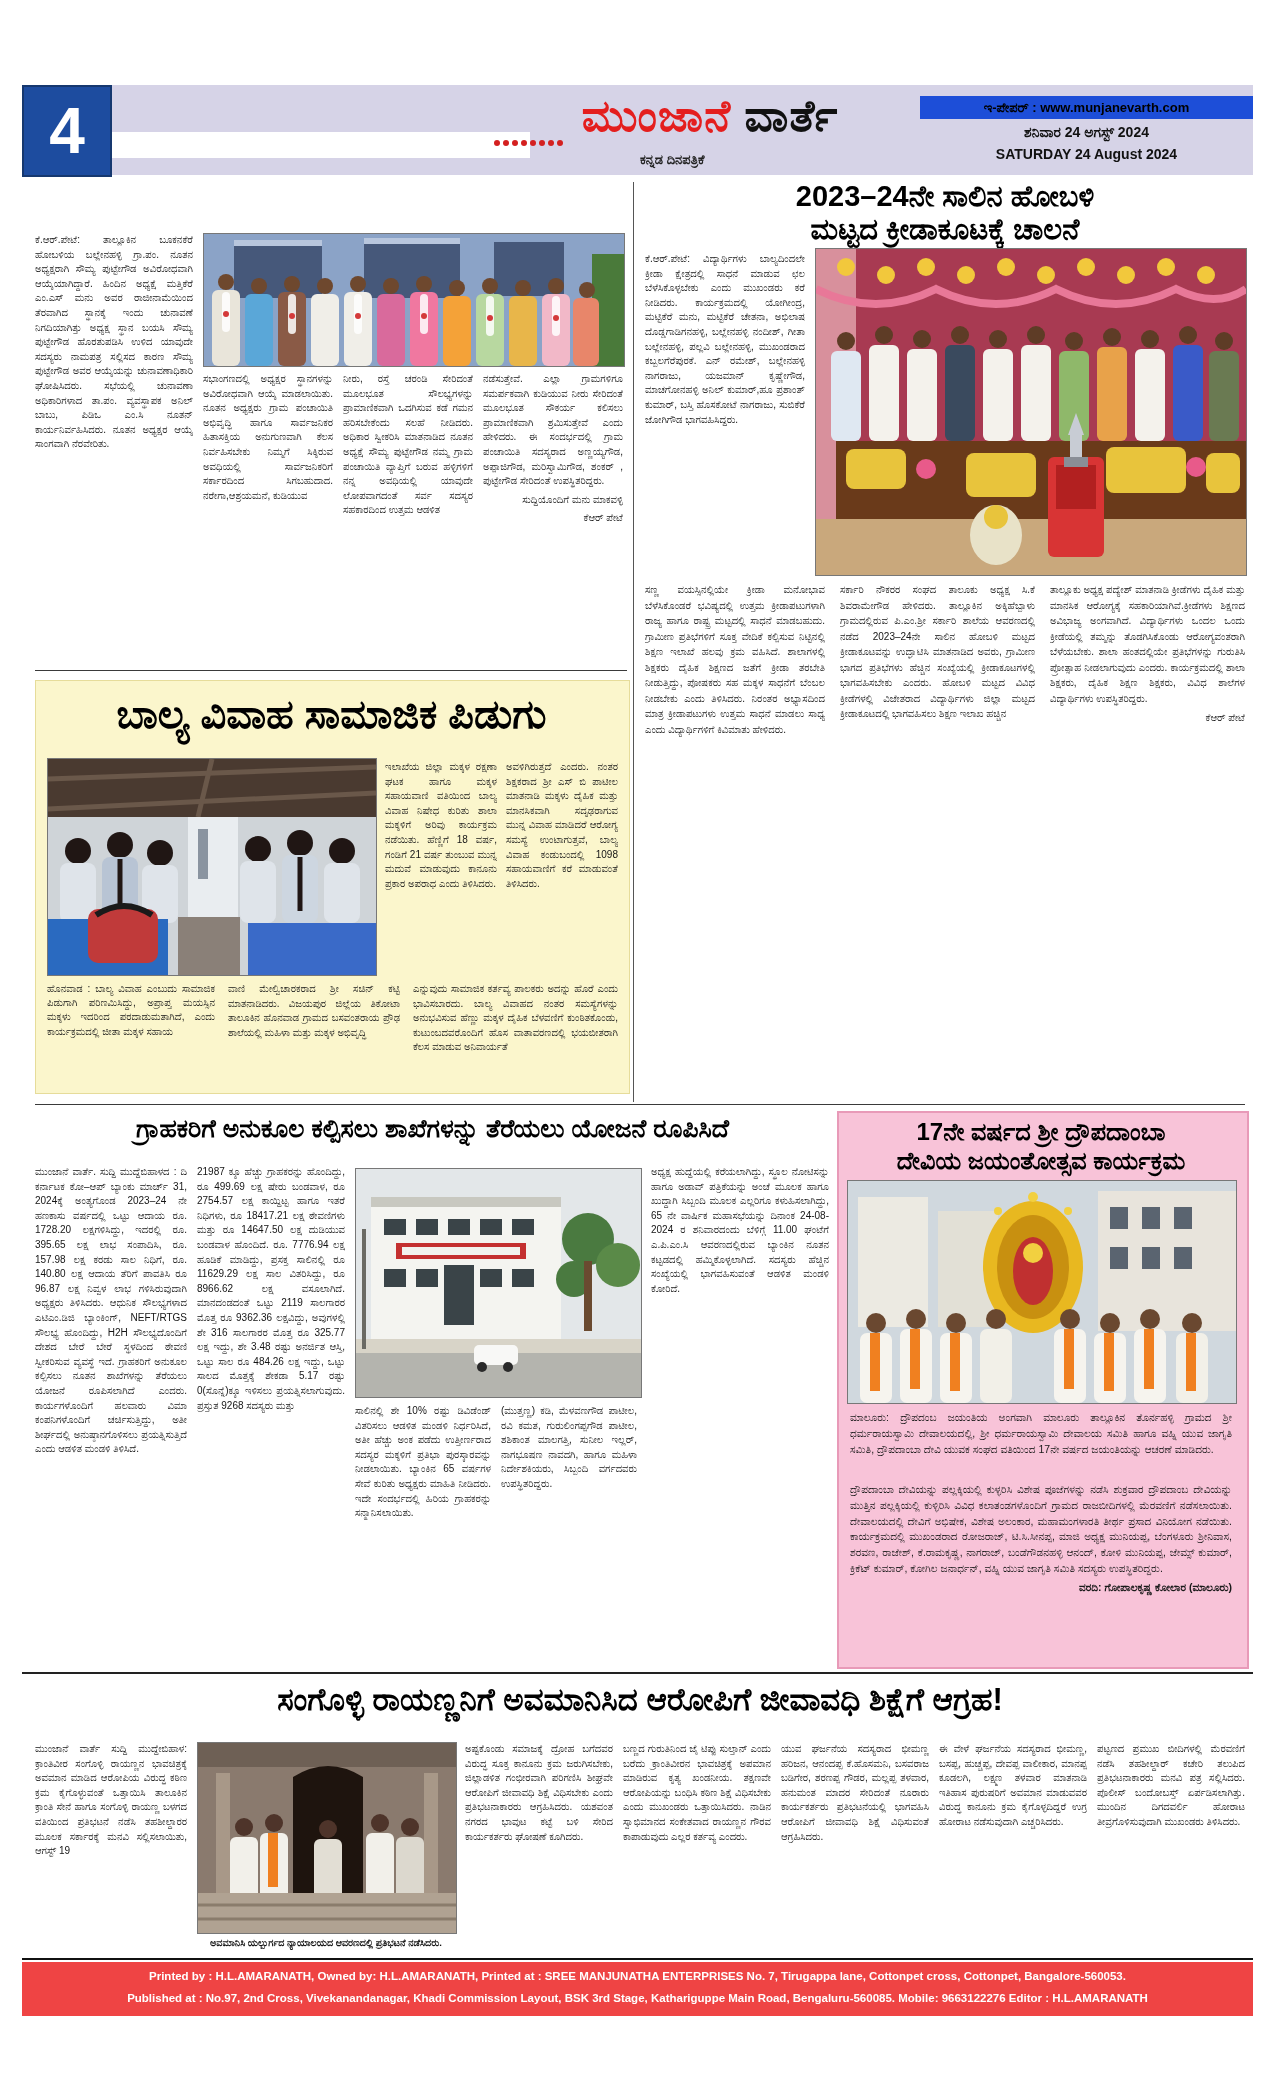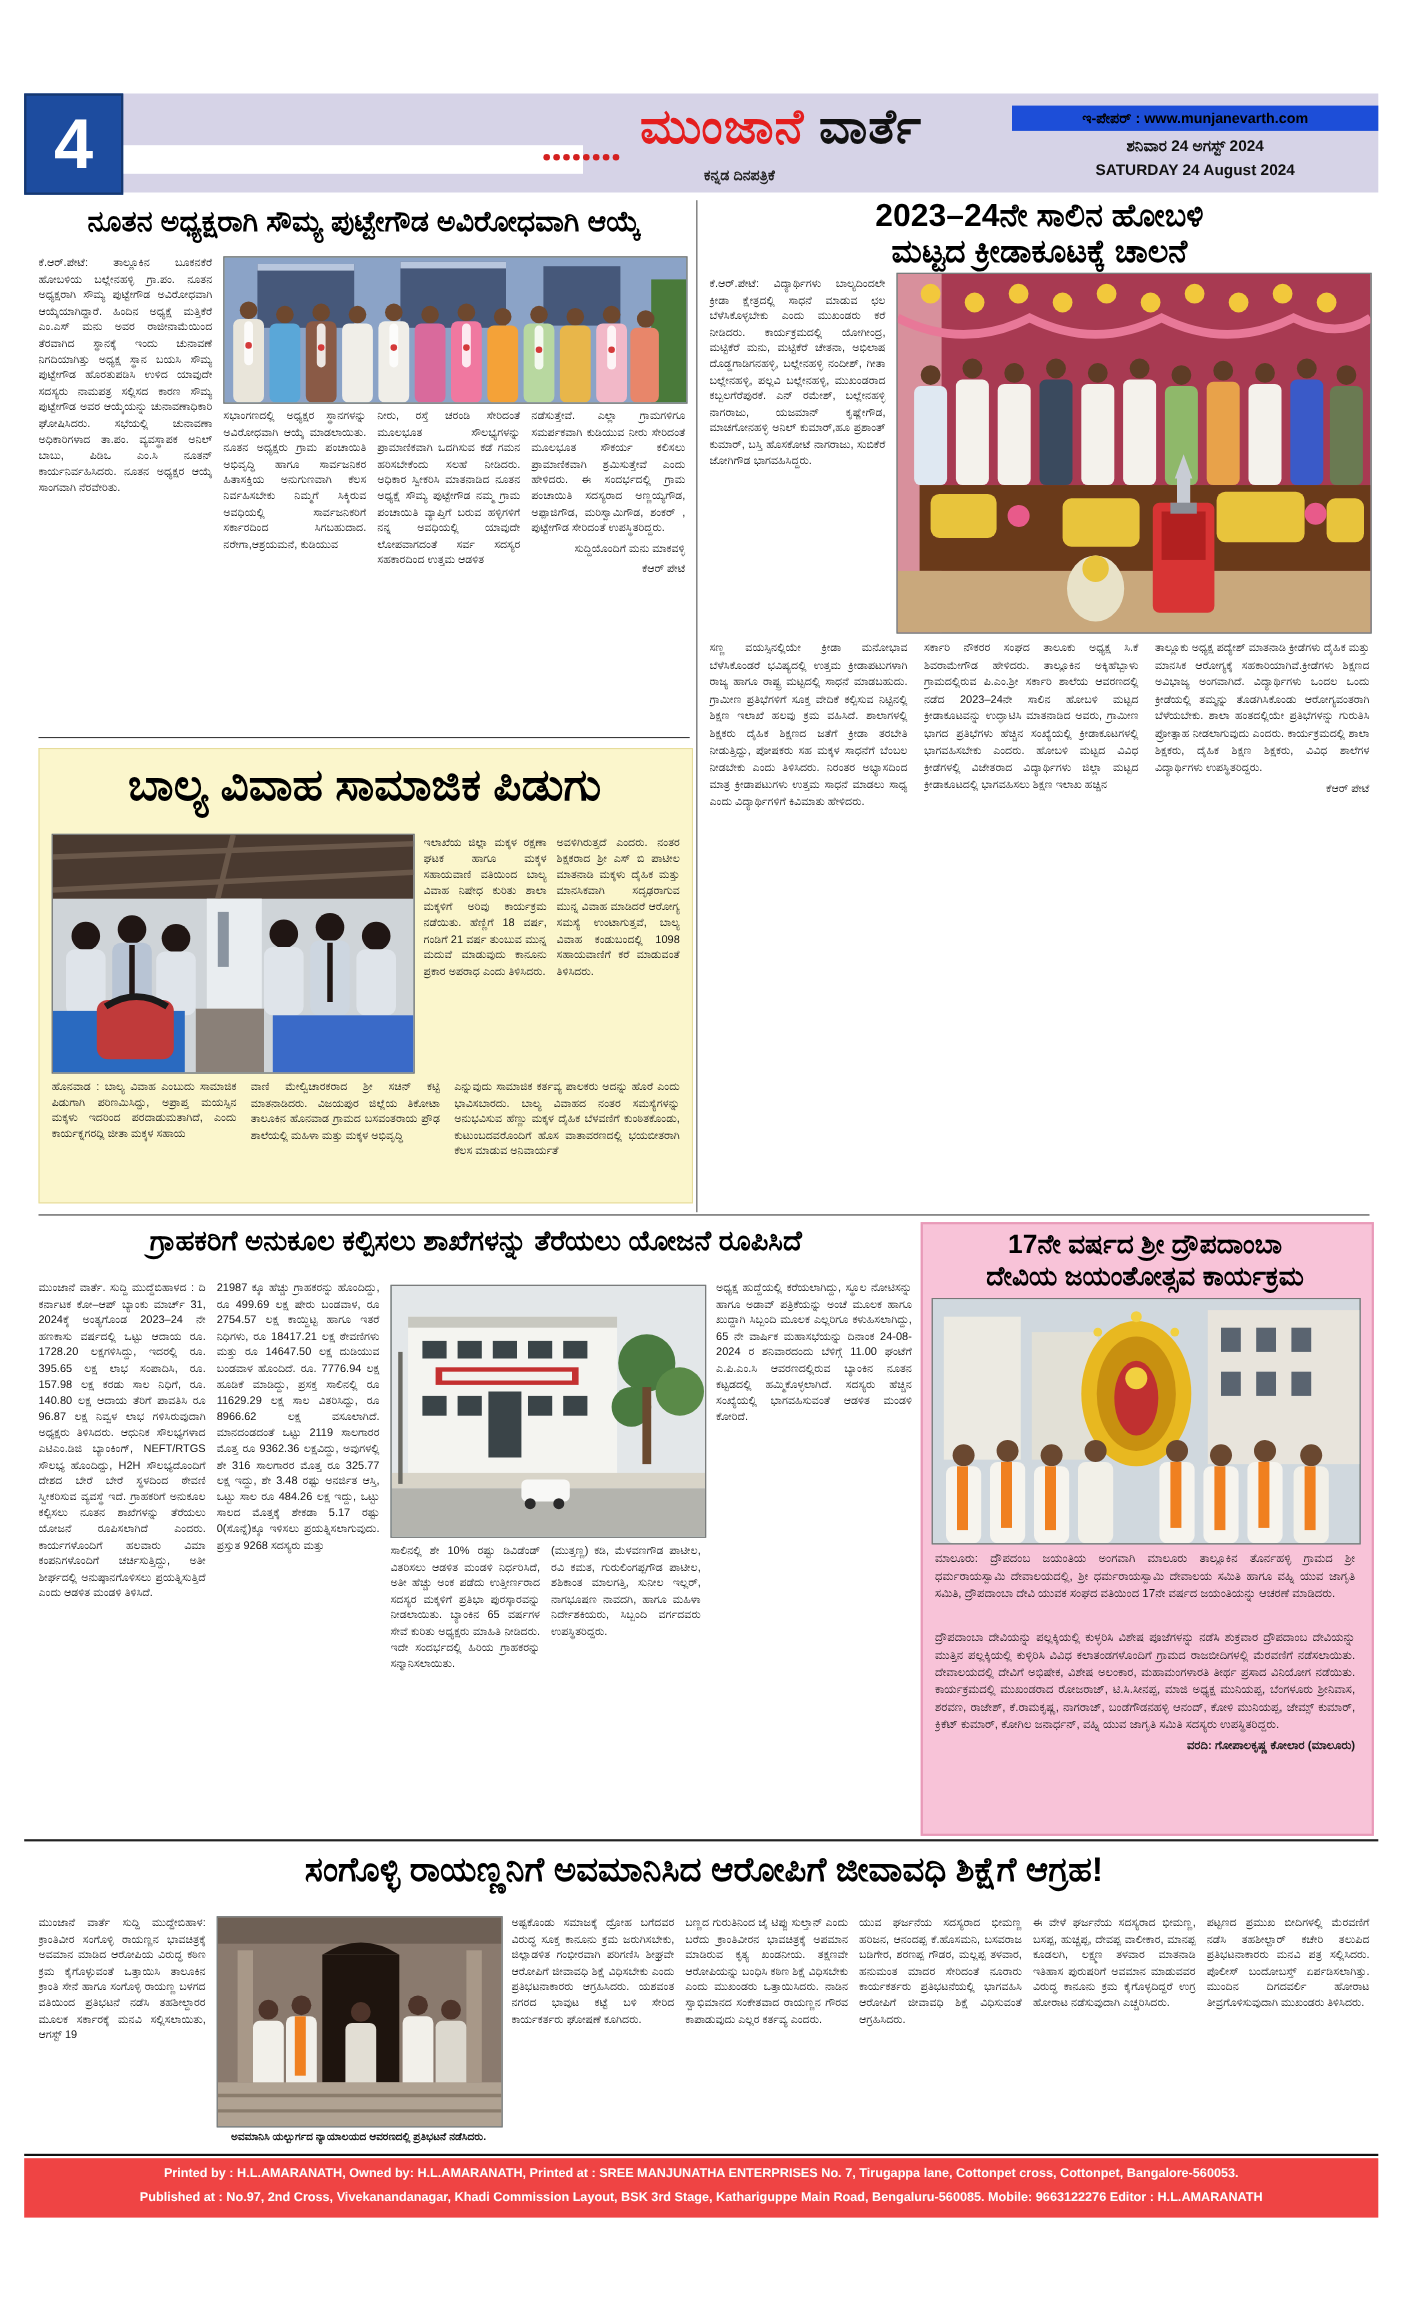--- a/index.html
+++ b/index.html
@@ -50,21 +50,20 @@
   </div>
   <div class="abs pagenum" style="left:22px;top:85px;width:86px;height:88px;">4</div>
   <div class="abs mast" style="left:500px;top:94px;width:420px;">
     <span class="red">ಮುಂಜಾನೆ</span><span> ವಾರ್ತೆ</span>
   </div>
   <div class="abs tagline" style="left:640px;top:152px;width:240px;">ಕನ್ನಡ ದಿನಪತ್ರಿಕೆ</div>
   <div class="abs epaper" style="left:920px;top:96px;width:333px;height:23px;">ಇ-ಪೇಪರ್ : www.munjanevarth.com</div>
   <div class="abs hdate" style="left:920px;top:124px;width:333px;">ಶನಿವಾರ 24 ಅಗಸ್ಟ್ 2024</div>
   <div class="abs hdate" style="left:920px;top:146px;width:333px;">SATURDAY 24 August 2024</div>
 
-  <div class="abs hl" style="left:35px;top:186px;width:592px;font-size:26px;">ನೂತನ ಅಧ್ಯಕ್ಷರಾಗಿ ಸೌಮ್ಯ ಪುಟ್ಟೇಗೌಡ ಅವಿರೋಧವಾಗಿ ಆಯ್ಕೆ</div>
   <div class="abs col" style="left:35px;top:233px;width:158px;height:432px;">ಕೆ.ಆರ್.ಪೇಟೆ: ತಾಲ್ಲೂಕಿನ ಬೂಕನಕೆರೆ ಹೋಬಳಿಯ ಬಲ್ಲೇನಹಳ್ಳಿ ಗ್ರಾ.ಪಂ. ನೂತನ ಅಧ್ಯಕ್ಷರಾಗಿ ಸೌಮ್ಯ ಪುಟ್ಟೇಗೌಡ ಅವಿರೋಧವಾಗಿ ಆಯ್ಕೆಯಾಗಿದ್ದಾರೆ. ಹಿಂದಿನ ಅಧ್ಯಕ್ಷೆ ಮತ್ತಿಕೆರೆ ಎಂ.ಎಸ್ ಮನು ಅವರ ರಾಜೀನಾಮೆಯಿಂದ ತೆರವಾಗಿದ ಸ್ಥಾನಕ್ಕೆ ಇಂದು ಚುನಾವಣೆ ನಿಗದಿಯಾಗಿತ್ತು ಅಧ್ಯಕ್ಷ ಸ್ಥಾನ ಬಯಸಿ ಸೌಮ್ಯ ಪುಟ್ಟೇಗೌಡ ಹೊರತುಪಡಿಸಿ ಉಳಿದ ಯಾವುದೇ ಸದಸ್ಯರು ನಾಮಪತ್ರ ಸಲ್ಲಿಸದ ಕಾರಣ ಸೌಮ್ಯ ಪುಟ್ಟೇಗೌಡ ಅವರ ಆಯ್ಕೆಯನ್ನು ಚುನಾವಣಾಧಿಕಾರಿ ಘೋಷಿಸಿದರು. ಸಭೆಯಲ್ಲಿ ಚುನಾವಣಾ ಅಧಿಕಾರಿಗಳಾದ ತಾ.ಪಂ. ವ್ಯವಸ್ಥಾಪಕ ಅನಿಲ್ ಬಾಬು, ಪಿಡಿಒ ಎಂ.ಸಿ ನೂತನ್ ಕಾರ್ಯನಿರ್ವಹಿಸಿದರು. ನೂತನ ಅಧ್ಯಕ್ಷರ ಆಯ್ಕೆ ಸಾಂಗವಾಗಿ ನೆರವೇರಿತು.</div>
   <div class="abs ph" style="left:203px;top:233px;width:420px;height:132px;">
     <svg viewBox="0 0 420 132" preserveAspectRatio="none">
       <rect width="420" height="132" fill="#8ba3c7"></rect>
       <rect x="30" y="6" width="88" height="58" fill="#46587a"></rect>
         <rect x="160" y="4" width="96" height="60" fill="#46587a"></rect>
         <rect x="290" y="8" width="70" height="54" fill="#46587a"></rect>
       <rect x="30" y="6" width="88" height="6" fill="#b8c6dd"></rect>
         <rect x="160" y="4" width="96" height="6" fill="#b8c6dd"></rect>
       <rect x="388" y="20" width="32" height="112" fill="#4a7a3a"></rect>
@@ -228,21 +227,21 @@
       </g>
       <rect x="0" y="160" width="120" height="56" fill="#2a6ac0"></rect>
       <rect x="40" y="150" width="70" height="54" rx="10" fill="#c03a3a"></rect>
         <path d="M48 156 q 28 -18 56 0" stroke="#1a1a1a" stroke-width="6" fill="none"></path>
       <rect x="200" y="164" width="128" height="52" fill="#3a6ac8"></rect>
       <rect x="130" y="158" width="62" height="58" fill="#8a8078"></rect>
     </svg>
   </div>
   <div class="abs col" style="left:385px;top:760px;width:112px;height:214px;">ಇಲಾಖೆಯ ಜಿಲ್ಲಾ ಮಕ್ಕಳ ರಕ್ಷಣಾ ಘಟಕ ಹಾಗೂ ಮಕ್ಕಳ ಸಹಾಯವಾಣಿ ವತಿಯಿಂದ ಬಾಲ್ಯ ವಿವಾಹ ನಿಷೇಧ ಕುರಿತು ಶಾಲಾ ಮಕ್ಕಳಿಗೆ ಅರಿವು ಕಾರ್ಯಕ್ರಮ ನಡೆಯಿತು. ಹೆಣ್ಣಿಗೆ 18 ವರ್ಷ, ಗಂಡಿಗೆ 21 ವರ್ಷ ತುಂಬುವ ಮುನ್ನ ಮದುವೆ ಮಾಡುವುದು ಕಾನೂನು ಪ್ರಕಾರ ಅಪರಾಧ ಎಂದು ತಿಳಿಸಿದರು.</div>
   <div class="abs col" style="left:506px;top:760px;width:112px;height:214px;">ಅವಳಿಗಿರುತ್ತದೆ ಎಂದರು. ನಂತರ ಶಿಕ್ಷಕರಾದ ಶ್ರೀ ಎಸ್ ಬಿ ಪಾಟೀಲ ಮಾತನಾಡಿ ಮಕ್ಕಳು ದೈಹಿಕ ಮತ್ತು ಮಾನಸಿಕವಾಗಿ ಸದೃಢರಾಗುವ ಮುನ್ನ ವಿವಾಹ ಮಾಡಿದರೆ ಆರೋಗ್ಯ ಸಮಸ್ಯೆ ಉಂಟಾಗುತ್ತವೆ, ಬಾಲ್ಯ ವಿವಾಹ ಕಂಡುಬಂದಲ್ಲಿ 1098 ಸಹಾಯವಾಣಿಗೆ ಕರೆ ಮಾಡುವಂತೆ ತಿಳಿಸಿದರು.</div>
-  <div class="abs cap" style="left:47px;top:982px;width:168px;height:100px;font-weight:normal;">ಹೊನವಾಡ : ಬಾಲ್ಯ ವಿವಾಹ ಎಂಬುದು ಸಾಮಾಜಿಕ ಪಿಡುಗಾಗಿ ಪರಿಣಮಿಸಿದ್ದು, ಅಪ್ರಾಪ್ತ ಮಯಸ್ಸಿನ ಮಕ್ಕಳು ಇದರಿಂದ ಪರದಾಡುಮತಾಗಿದೆ, ಎಂದು ಕಾರ್ಯಕ್ನಗರದ್ಲಿ ಜೀತಾ ಮಕ್ಕಳ ಸಹಾಯ</div>
+  <div class="abs cap" style="left:47px;top:982px;width:168px;height:100px;font-weight:normal;">ಹೊನವಾಡ : ಬಾಲ್ಯ ವಿವಾಹ ಎಂಬುದು ಸಾಮಾಜಿಕ ಪಿಡುಗಾಗಿ ಪರಿಣಮಿಸಿದ್ದು, ಅಪ್ರಾಪ್ತ ಮಯಸ್ಸಿನ ಮಕ್ಕಳು ಇದರಿಂದ ಪರದಾಡುಮತಾಗಿದೆ, ಎಂದು ಕಾರ್ಯಕ್ರಮದಲ್ಲಿ ಜೀತಾ ಮಕ್ಕಳ ಸಹಾಯ</div>
   <div class="abs col" style="left:413px;top:982px;width:205px;height:100px;">ಎನ್ನುವುದು ಸಾಮಾಜಿಕ ಕರ್ತವ್ಯ ಪಾಲಕರು ಅದನ್ನು ಹೊರೆ ಎಂದು ಭಾವಿಸಬಾರದು. ಬಾಲ್ಯ ವಿವಾಹದ ನಂತರ ಸಮಸ್ಯೆಗಳನ್ನು ಅನುಭವಿಸುವ ಹೆಣ್ಣು ಮಕ್ಕಳ ದೈಹಿಕ ಬೆಳವಣಿಗೆ ಕುಂಠಿತಕೊಂಡು, ಕುಟುಂಬದವರೊಂದಿಗೆ ಹೊಸ ವಾತಾವರಣದಲ್ಲಿ ಭಯಬೀತರಾಗಿ ಕೆಲಸ ಮಾಡುವ ಅನಿವಾರ್ಯತೆ</div>
   <div class="abs col" style="left:228px;top:982px;width:172px;height:100px;">ವಾಣಿ ಮೇಲ್ವಿಚಾರಕರಾದ ಶ್ರೀ ಸಚಿನ್ ಕಟ್ಟಿ ಮಾತನಾಡಿದರು. ವಿಜಯಪುರ ಜಿಲ್ಲೆಯ ತಿಕೋಟಾ ತಾಲೂಕಿನ ಹೊನವಾಡ ಗ್ರಾಮದ ಬಸವಂತರಾಯ ಪ್ರೌಢ ಶಾಲೆಯಲ್ಲಿ ಮಹಿಳಾ ಮತ್ತು ಮಕ್ಕಳ ಅಭಿವೃದ್ಧಿ</div>
 
   <div class="abs rule" style="left:35px;top:1104px;width:1210px;height:1px;"></div>
   <div class="abs hl" style="left:35px;top:1114px;width:795px;font-size:25px;">ಗ್ರಾಹಕರಿಗೆ ಅನುಕೂಲ ಕಲ್ಪಿಸಲು ಶಾಖೆಗಳನ್ನು ತೆರೆಯಲು ಯೋಜನೆ ರೂಪಿಸಿದೆ</div>
   <div class="abs col" style="left:35px;top:1165px;width:152px;height:498px;">ಮುಂಜಾನೆ ವಾರ್ತೆ. ಸುದ್ದಿ ಮುದ್ದೆಬಿಹಾಳದ : ದಿ ಕರ್ನಾಟಕ ಕೋ–ಆಪ್ ಬ್ಯಾಂಕು ಮಾರ್ಚ್ 31, 2024ಕ್ಕೆ ಅಂತ್ಯಗೊಂಡ 2023–24 ನೇ ಹಣಕಾಸು ವರ್ಷದಲ್ಲಿ ಒಟ್ಟು ಆದಾಯ ರೂ. 1728.20 ಲಕ್ಷಗಳಿಸಿದ್ದು, ಇದರಲ್ಲಿ ರೂ. 395.65 ಲಕ್ಷ ಲಾಭ ಸಂಪಾದಿಸಿ, ರೂ. 157.98 ಲಕ್ಷ ಕರಡು ಸಾಲ ನಿಧಿಗೆ, ರೂ. 140.80 ಲಕ್ಷ ಆದಾಯ ತೆರಿಗೆ ಪಾವತಿಸಿ ರೂ 96.87 ಲಕ್ಷ ನಿವ್ವಳ ಲಾಭ ಗಳಿಸಿರುವುದಾಗಿ ಅಧ್ಯಕ್ಷರು ತಿಳಿಸಿದರು. ಆಧುನಿಕ ಸೌಲಭ್ಯಗಳಾದ ಎಟಿಎಂ.ಡಿಜಿ ಬ್ಯಾಂಕಿಂಗ್, NEFT/RTGS ಸೌಲಭ್ಯ ಹೊಂದಿದ್ದು, H2H ಸೌಲಭ್ಯದೊಂದಿಗೆ ದೇಶದ ಬೇರೆ ಬೇರೆ ಸ್ಥಳದಿಂದ ಠೇವಣಿ ಸ್ವೀಕರಿಸುವ ವ್ಯವಸ್ಥೆ ಇದೆ. ಗ್ರಾಹಕರಿಗೆ ಅನುಕೂಲ ಕಲ್ಪಿಸಲು ನೂತನ ಶಾಖೆಗಳನ್ನು ತೆರೆಯಲು ಯೋಜನೆ ರೂಪಿಸಲಾಗಿದೆ ಎಂದರು. ಕಾರ್ಯಗಳೊಂದಿಗೆ ಹಲವಾರು ವಿಮಾ ಕಂಪನಿಗಳೊಂದಿಗೆ ಚರ್ಚಿಸುತ್ತಿದ್ದು, ಅತೀ ಶೀರ್ಘದಲ್ಲಿ ಅನುಷ್ಠಾನಗೊಳಿಸಲು ಪ್ರಯತ್ನಿಸುತ್ತಿದೆ ಎಂದು ಆಡಳಿತ ಮಂಡಳಿ ತಿಳಿಸಿದೆ.</div>
   <div class="abs col" style="left:197px;top:1165px;width:148px;height:498px;">21987 ಕ್ಕೂ ಹೆಚ್ಚು ಗ್ರಾಹಕರನ್ನು ಹೊಂದಿದ್ದು, ರೂ 499.69 ಲಕ್ಷ ಷೇರು ಬಂಡವಾಳ, ರೂ 2754.57 ಲಕ್ಷ ಕಾಯ್ದಿಟ್ಟ ಹಾಗೂ ಇತರೆ ನಿಧಿಗಳು, ರೂ 18417.21 ಲಕ್ಷ ಠೇವಣಿಗಳು ಮತ್ತು ರೂ 14647.50 ಲಕ್ಷ ದುಡಿಯುವ ಬಂಡವಾಳ ಹೊಂದಿದೆ. ರೂ. 7776.94 ಲಕ್ಷ ಹೂಡಿಕೆ ಮಾಡಿದ್ದು, ಪ್ರಸಕ್ತ ಸಾಲಿನಲ್ಲಿ ರೂ 11629.29 ಲಕ್ಷ ಸಾಲ ವಿತರಿಸಿದ್ದು, ರೂ 8966.62 ಲಕ್ಷ ವಸೂಲಾಗಿದೆ. ಮಾನದಂಡದಂತೆ ಒಟ್ಟು 2119 ಸಾಲಗಾರರ ಮೊತ್ತ ರೂ 9362.36 ಲಕ್ಷವಿದ್ದು, ಅವುಗಳಲ್ಲಿ ಶೇ 316 ಸಾಲಗಾರರ ಮೊತ್ತ ರೂ 325.77 ಲಕ್ಷ ಇದ್ದು, ಶೇ 3.48 ರಷ್ಟು ಅನರ್ಜಿತ ಆಸ್ತಿ, ಒಟ್ಟು ಸಾಲ ರೂ 484.26 ಲಕ್ಷ ಇದ್ದು, ಒಟ್ಟು ಸಾಲದ ಮೊತ್ತಕ್ಕೆ ಶೇಕಡಾ 5.17 ರಷ್ಟು 0(ಸೊನ್ನೆ)ಕ್ಕೂ ಇಳಿಸಲು ಪ್ರಯತ್ನಿಸಲಾಗುವುದು. ಪ್ರಸ್ತುತ 9268 ಸದಸ್ಯರು ಮತ್ತು</div>
   <div class="abs ph" style="left:355px;top:1168px;width:285px;height:228px;">
     <svg viewBox="0 0 285 228" preserveAspectRatio="none">
       <rect width="285" height="228" fill="#e3e7e9"></rect>

